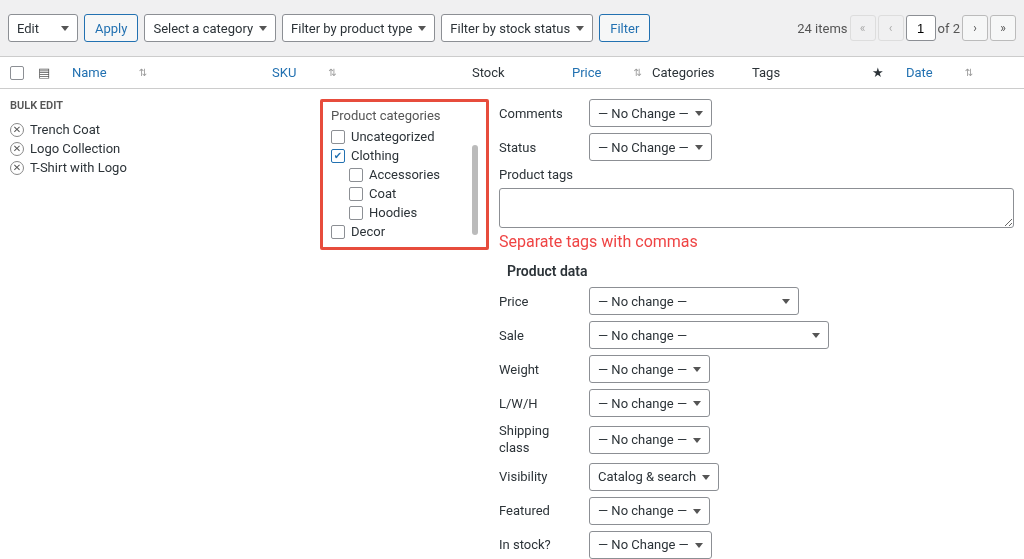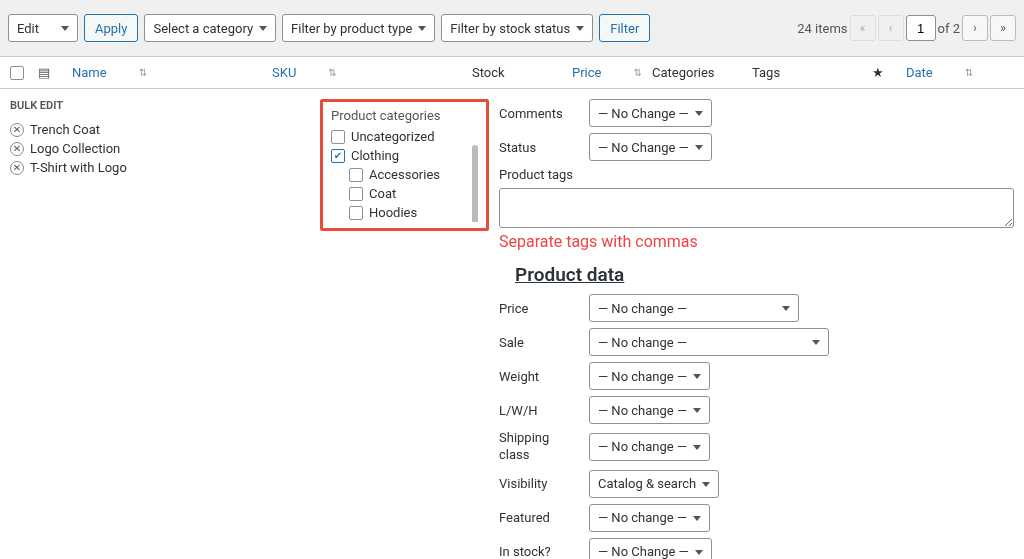--- a/index.html
+++ b/index.html
@@ -207,24 +207,23 @@
     display: flex;
     align-items: center;
     gap: 8px;
   }
   .field-label {
     width: 82px;
     font-size: 13px;
     color: #2c3338;
   }
   .section-title {
-    font-size: 19px;
+    font-size: 14px;
     font-weight: 600;
-    margin: 6px 16px 2px;
-    text-decoration: underline;
+    margin: 6px 8px 2px;
   }
   .helper {
     font-size: 16px;
     color: #ef4444;
     margin-top: -2px;
   }
   .tags-textarea {
     width: 100%;
     height: 40px;
     border: 1px solid #8c8f94;
@@ -346,20 +345,24 @@
             <span>Accessories</span>
           </div>
           <div class="cat-item child">
             <span class="checkbox"></span>
             <span>Coat</span>
           </div>
           <div class="cat-item child">
             <span class="checkbox"></span>
             <span>Hoodies</span>
           </div>
+          <div class="cat-item">
+            <span class="checkbox"></span>
+            <span>Decor</span>
+          </div>
         </div>
       <div class="scroll-thumb"></div>
     </div>
   </div>
 
   <div class="right-panel">
 
     <div class="field-row">
       <div class="field-label">Comments</div>
       <div class="select w-sm">

